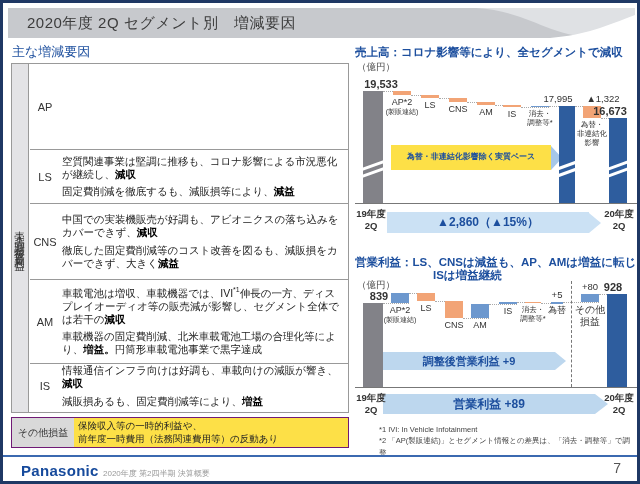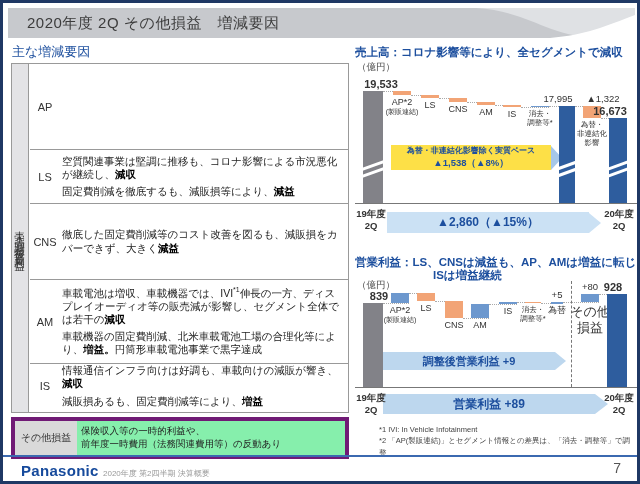--- a/index.html
+++ b/index.html
@@ -17,21 +17,21 @@
   .vstrip span{writing-mode:vertical-rl;font-size:10.5px;color:#333;letter-spacing:3px}
   .rows{margin-left:18px;height:100%}
   .t-row{display:flex;border-bottom:1px solid #999;overflow:hidden}
   .t-row:last-child{border-bottom:none}
   .code{width:30px;display:flex;align-items:center;justify-content:center;font-size:11px;color:#333;flex:none}
   .body-cell{flex:1;display:flex;flex-direction:column;justify-content:center;padding:1px 5px 1px 2px;
              font-size:10.5px;color:#222;line-height:1.25}
   .body-cell p{margin:2px 0}
   .body-cell b{color:#000}
   .body-cell sup{font-size:7px}
-  .other{position:absolute;left:8px;top:414px;width:338px;height:42px;border:4px solid #701a75;display:flex;background:#86efac}
+  .other{position:absolute;left:8px;top:414px;width:338px;height:31px;border:1px solid #701a75;display:flex;background:#fde047}
   .other-label{width:62px;background:#D9D9D9;display:flex;align-items:center;justify-content:center;
                font-size:10px;color:#333;flex:none}
   .other-text{flex:1;font-size:9.5px;color:#222;padding:1px 4px;white-space:pre-line;display:flex;
               flex-direction:column;justify-content:center;line-height:1.35}
   
   .chart{position:absolute;width:282px}
   #chart1{left:352px;top:42px;height:208px}
   #chart2{left:352px;top:252px;height:200px}
   .c-title{position:absolute;left:0;top:0;font-size:11.5px;font-weight:bold;color:#1D4F9E;white-space:nowrap}
   .c-title2{position:absolute;left:78px;top:13px;font-size:11.5px;font-weight:bold;color:#1D4F9E;white-space:nowrap}
@@ -74,21 +74,21 @@
 </head>
 <body>
 
 <div id="slide">
 
   <svg class="band" viewBox="0 0 627 30" preserveAspectRatio="none">
     <rect x="0" y="0" width="627" height="30" fill="#C7C9CD"></rect>
     <path d="M627,0 L468,0 C 520,3 542,30 592,30 L627,30 Z" fill="#DFE1E4"></path>
     <path d="M627,7 C 598,18 578,27 542,30 L627,30 Z" fill="#FFFFFF"></path>
   </svg>
-  <div class="band-title">2020年度 2Q その他損益　増減要因</div>
+  <div class="band-title">2020年度 2Q セグメント別　増減要因</div>
 
   <div class="heading">主な増減要因</div>
 
   <div class="ftable">
     <div class="vstrip">
       <span>売上高・調整後営業利益</span>
     </div>
     <div class="rows" id="factor-rows">
         <div class="t-row" style="height: 86px;">
           <div class="code">AP</div>
@@ -96,20 +96,21 @@
         <div class="t-row" style="height: 54px;">
           <div class="code">LS</div>
           <div class="body-cell">
             <p><span>空質関連事業は堅調に推移も、コロナ影響による市況悪化が継続し、</span><b>減収</b></p>
             <p><span>固定費削減を徹底するも、減販損等により、</span><b>減益</b></p>
           </div>
         </div>
         <div class="t-row" style="height: 76px;">
           <div class="code">CNS</div>
           <div class="body-cell">
+            <p><span>中国での実装機販売が好調も、アビオニクスの落ち込みをカバーできず、</span><b>減収</b></p>
             <p><span>徹底した固定費削減等のコスト改善を図るも、減販損をカバーできず、大きく</span><b>減益</b></p>
           </div>
         </div>
         <div class="t-row" style="height: 84px;">
           <div class="code">AM</div>
           <div class="body-cell">
             <p><span>車載電池は増収、車載機器では、IVI</span><sup>*1</sup><span>伸長の一方、ディスプレイオーディオ等の販売減が影響し、セグメント全体では若干の</span><b>減収</b></p>
             <p><span>車載機器の固定費削減、北米車載電池工場の合理化等により、</span><b>増益。</b><span>円筒形車載電池事業で黒字達成</span></p>
           </div>
         </div>
@@ -127,21 +128,20 @@
     <div class="other-label">その他損益</div>
     <div class="other-text">保険収入等の一時的利益や、
 前年度一時費用（法務関連費用等）の反動あり</div>
   </div>
 
   <div class="chart" id="chart1">
     <div class="c-title">売上高：コロナ影響等により、全セグメントで減収</div>
     <div class="unit">（億円）</div>
     <div class="arrow" id="c1a1">
       <div class="l1">為替・非連結化影響除く実質ベース</div>
-      <div class="l2">▲1,538（▲8%）</div>
       <span class="hd"></span>
     </div>
     <div class="arrow" id="c1a2">
       <div class="l1">▲2,860（▲15%）</div>
       <span class="hd"></span>
     </div>
     <div class="axis-lab" style="left:-4px;top:163px">19年度
 2Q</div>
     <div class="axis-lab" style="left:244px;top:163px">20年度
 2Q</div>
@@ -226,21 +226,21 @@
       <div class="bar" style="left: 170px; top: 46.6px; width: 16px; height: 1.5px; background: rgb(242, 164, 118);"></div>
       <div class="wf-name" style="left: 178px; top: 49.7px; width: 60px; font-size: 7.5px;">消去・
 調整等*</div>
       <div class="conn" style="left: 186px; width: 22px; top: 47.7px;"></div>
       <div class="bar" style="left: 196px; top: 47.2px; width: 12px; height: 1.5px; background: rgb(109, 152, 206);"></div>
       <div class="wf-val" style="left: 202px; top: 34.2px;">+5</div>
       <div class="wf-name" style="left: 202px; top: 49.7px; width: 60px; font-size: 9px;">為替</div>
       <div class="conn" style="left: 208px; width: 36px; top: 47.2px;"></div>
       <div class="bar" style="left: 226px; top: 39.2px; width: 18px; height: 8px; background: rgb(109, 152, 206);"></div>
       <div class="wf-val" style="left: 235px; top: 26.2px;">+80</div>
-      <div class="wf-name" style="left: 235px; top: 49.2px; width: 60px; font-size: 13px;">その他
+      <div class="wf-name" style="left: 235px; top: 49.2px; width: 60px; font-size: 10px;">その他
 損益</div>
       <div class="conn" style="left: 244px; width: 28px; top: 39.2px;"></div>
       <div class="bar" style="left: 252px; top: 39.2px; width: 20px; height: 92.8px; background: rgb(46, 93, 158);"></div>
       <div class="wf-val big" style="left: 258px; top: 26.2px;">928</div>
     </div>
 
   <div class="footnotes">*1 IVI:  In Vehicle Infotainment
 *2 「AP(製販連結)」とセグメント情報との差異は、「消去・調整等」で調整</div>
 
   <div class="footline"></div>

